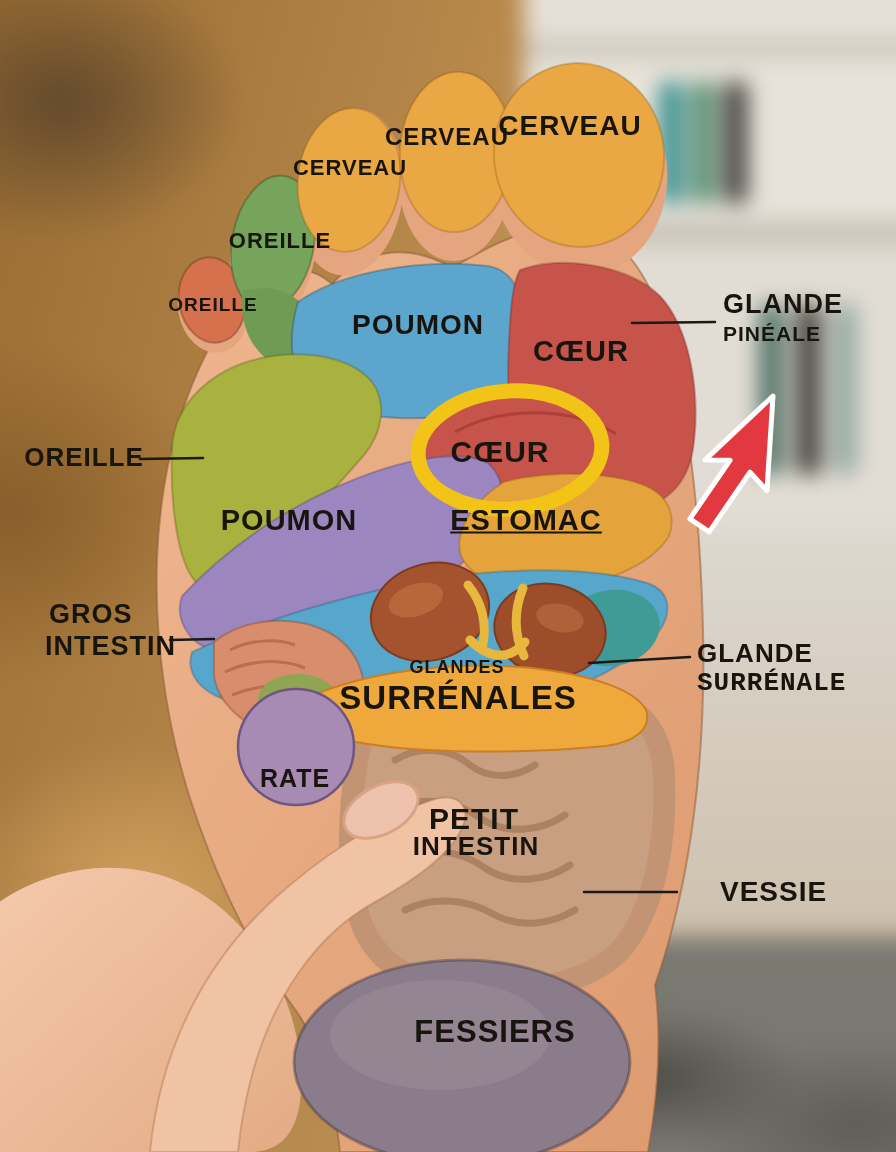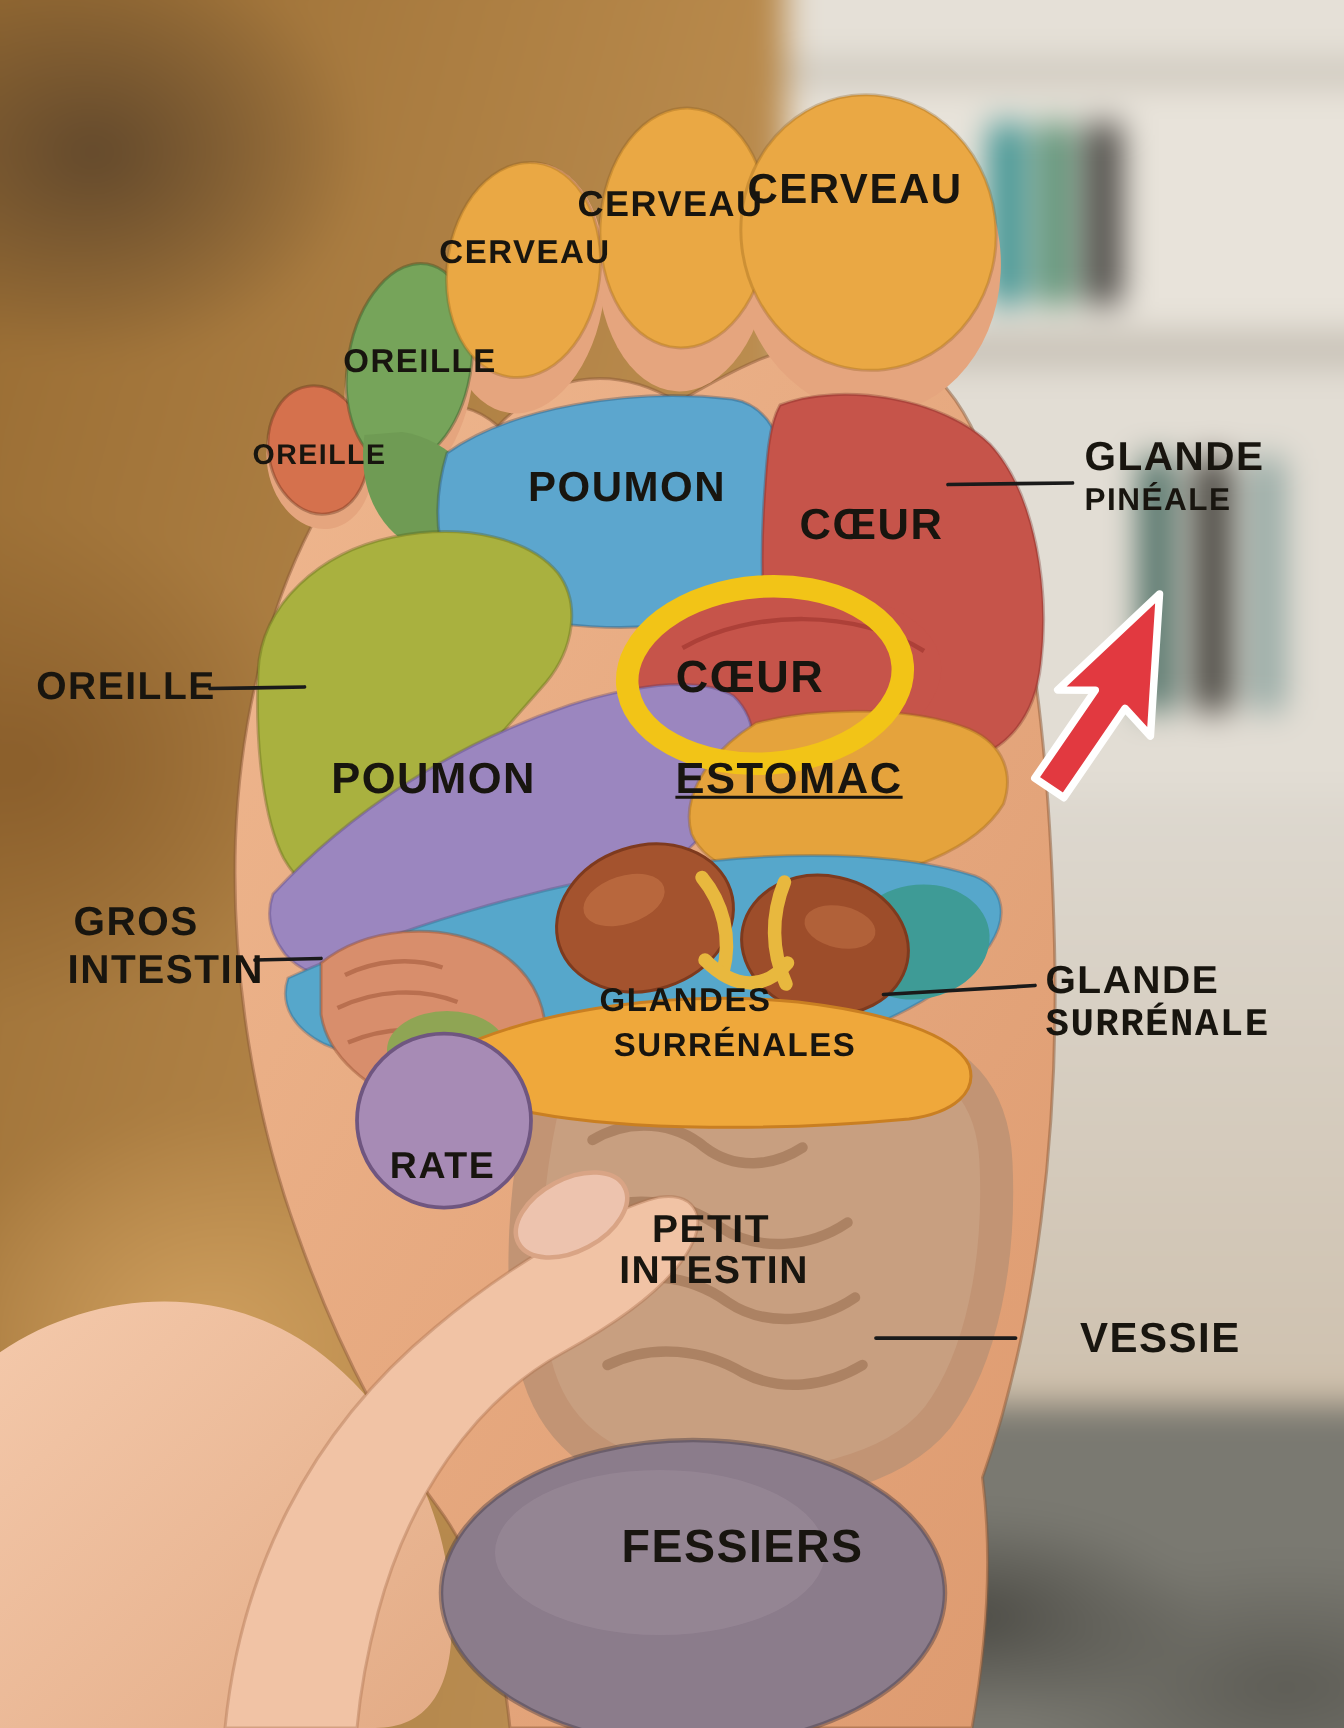--- a/index.html
+++ b/index.html
@@ -171,24 +171,24 @@
   <div class="lbl" style="left:350px;top:168px;font-size:22px;">CERVEAU</div>
   <div class="lbl" style="left:447px;top:137px;font-size:24px;">CERVEAU</div>
   <div class="lbl" style="left:570px;top:126px;font-size:28px;">CERVEAU</div>
   <div class="lbl" style="left:280px;top:241px;font-size:22px;">OREILLE</div>
   <div class="lbl" style="left:213px;top:304px;font-size:19px;">OREILLE</div>
   <div class="lbl" style="left:418px;top:325px;font-size:28px;">POUMON</div>
   <div class="lbl" style="left:581px;top:351px;font-size:29px;">CŒUR</div>
   <div class="lbl" style="left:500px;top:452px;font-size:30px;">CŒUR</div>
   <div class="lbl" style="left:289px;top:520px;font-size:29px;">POUMON</div>
   <div class="lbl" style="left:526px;top:520px;font-size:29px;text-decoration:underline;">ESTOMAC</div>
-  <div class="lbl" style="left:457px;top:667px;font-size:22px;">GLANDES</div>
-  <div class="lbl" style="left:458px;top:697px;font-size:22px;margin-left:32px;">SURRÉNALES</div>
+  <div class="lbl" style="left:457px;top:667px;font-size:18px;">GLANDES</div>
+  <div class="lbl" style="left:458px;top:697px;font-size:33px;">SURRÉNALES</div>
   <div class="lbl" style="left:295px;top:778px;font-size:25px;">RATE</div>
-  <div class="lbl" style="left:474px;top:819px;font-size:26px;">PETIT</div>
+  <div class="lbl" style="left:474px;top:819px;font-size:30px;">PETIT</div>
   <div class="lbl" style="left:476px;top:846px;font-size:26px;">INTESTIN</div>
   <div class="lbl" style="left:453px;top:1031px;font-size:31px;margin-left:42px;">FESSIERS</div>
 
   <div class="lbl" style="left:84px;top:457px;font-size:26px;">OREILLE</div>
   <div class="lbl anchor-left" style="left:49px;top:601px;font-size:27px;">GROS</div>
   <div class="lbl anchor-left" style="left:45px;top:633px;font-size:27px;">INTESTIN</div>
 
   <div class="lbl anchor-left" style="left:723px;top:291px;font-size:27px;">GLANDE</div>
   <div class="lbl anchor-left" style="left:723px;top:323px;font-size:21px;">PINÉALE</div>
   <div class="lbl anchor-left" style="left:697px;top:640px;font-size:26px;">GLANDE</div>

